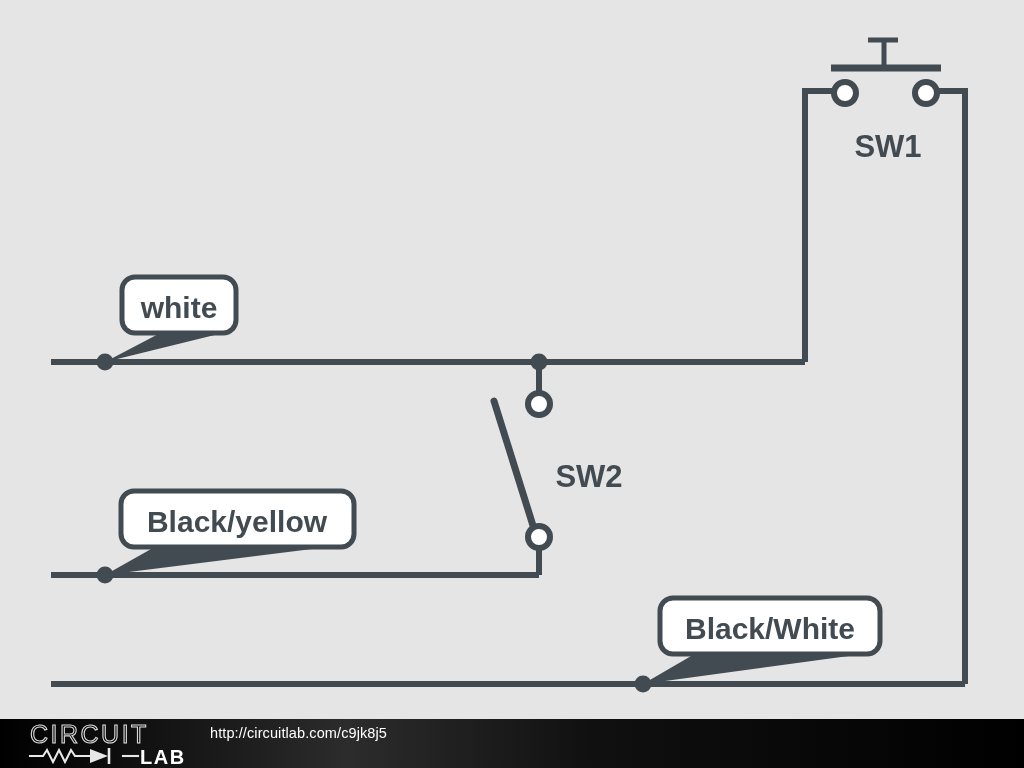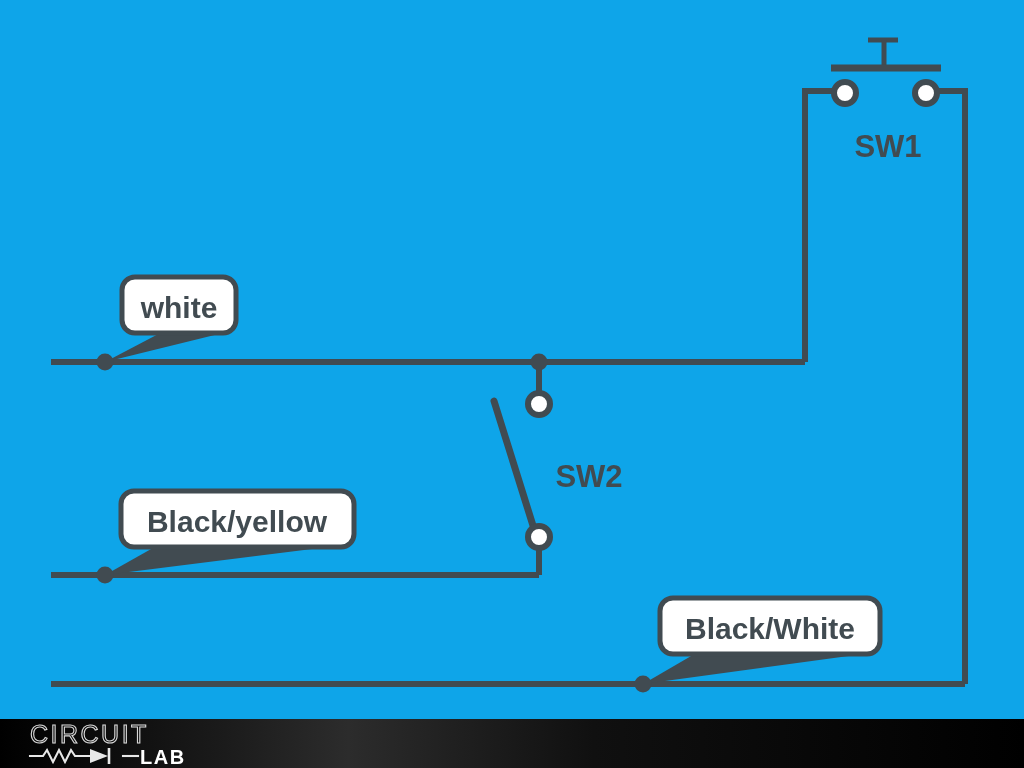--- a/index.html
+++ b/index.html
@@ -20,21 +20,21 @@
     width: 1024px;
     height: 768px;
     background: #ffffff;
   }
   #canvas-area {
     position: absolute;
     left: 0;
     top: 0;
     width: 1024px;
     height: 719px;
-    background: #0ea5e9;
+    background: #e5e5e5;
   }
   #canvas-area svg {
     display: block;
   }
 
   
   #footer-bar {
     position: absolute;
     left: 0;
     top: 719px;
@@ -158,17 +158,18 @@
       <g stroke="#e8e8e8" stroke-width="2.1" fill="none" stroke-linecap="square" stroke-linejoin="miter">
         <path d="M 2 33 L 15 33 L 19 27 L 25 39 L 31 27 L 37 39 L 43 27 L 47 33 L 62 33"></path>
         <path d="M 95 33 L 110 33"></path>
       </g>
       <polygon points="62,26 80,33 62,40" fill="#e8e8e8" stroke="none"></polygon>
       <line x1="81" y1="25" x2="81" y2="41" stroke="#e8e8e8" stroke-width="2.6"></line>
       <text x="112" y="41" fill="#ffffff" font-family="Liberation Sans, sans-serif" font-size="20" font-weight="bold" letter-spacing="1.5">LAB</text>
     </svg>
 
     <div id="footer-text">
+      <div class="footer-line2">http://circuitlab.com/c9jk8j5</div>
     </div>
 
   </div>
 
 </div>
 
 </body></html>

